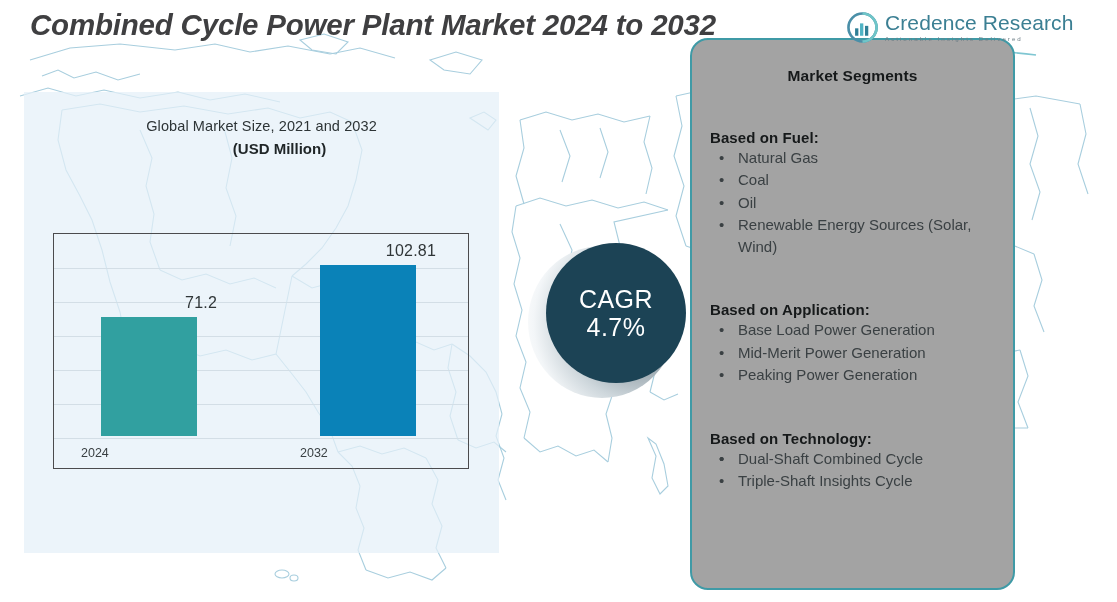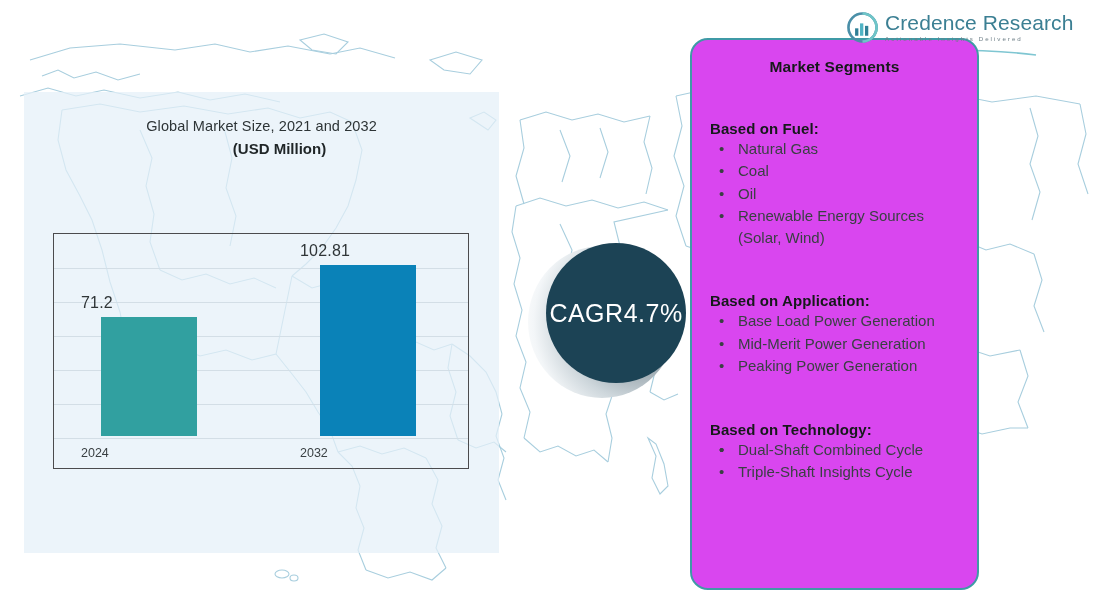--- a/index.html
+++ b/index.html
@@ -116,21 +116,21 @@
     left: 0; width: 100%;
     height: 1px;
     background: #d3dee6;
   }
   .bar {
     position: absolute;
     bottom: 32px;
   }
   .bar-value {
     position: absolute;
-    text-align: left;
+    text-align: right;
     font-size: 16px;
     color: #2f3537;
     letter-spacing: 0.2px;
   }
   .bar-cat {
     position: absolute;
     bottom: 8px;
     font-size: 12.5px;
     color: #3a4043;
     margin-top: 12px;
@@ -151,38 +151,38 @@
     background: radial-gradient(circle at 74% 50%, #6b7b84 0%, #8e9ba3 30%, #cdd6db 58%, #f3f6f8 78%, rgba(255,255,255,0) 92%);
   }
   #cagr-circle {
     position: absolute;
     left: 18px; top: 0px;
     width: 140px; height: 140px;
     border-radius: 50%;
     background: #1c4355;
     color: #ffffff;
     display: flex;
-    flex-direction: row;
+    flex-direction: column;
     align-items: center;
     justify-content: center;
     line-height: 1.12;
   }
   #cagr-circle .cagr-label { font-size: 25px; letter-spacing: 0.5px; }
   #cagr-circle .cagr-value { font-size: 25px; letter-spacing: 0.5px; }
 
   
   #segments {
     position: absolute;
     left: 690px; top: 38px;
-    width: 289px; height: 552px;
-    background: #d946ef;
+    width: 325px; height: 552px;
+    background: #a3a3a3;
     border: 2px solid #3f9aa6;
     border-radius: 18px;
     z-index: 5;
-    padding: 18px 18px 10px 18px;
+    padding: 27px 18px 10px 18px;
     overflow: hidden;
   }
   #segments h2 {
     text-align: center;
     font-size: 15.5px;
     font-weight: bold;
     color: #16191a;
     margin-bottom: 23px;
     letter-spacing: 0.1px;
   }
@@ -280,20 +280,21 @@
       <path d="M930 460 L946 472 L942 492 L956 502"></path>
 
       <ellipse cx="282" cy="574" rx="7" ry="4"></ellipse>
       <ellipse cx="294" cy="578" rx="4" ry="3"></ellipse>
       <path d="M470 118 L484 112 L496 120 L488 130 Z"></path>
       <path d="M300 40 L324 34 L348 42 L336 54 L312 50 Z"></path>
       <path d="M430 60 L456 52 L482 60 L470 74 L444 70 Z"></path>
     </g>
   </svg>
 
+  <h1 id="title">Combined Cycle Power Plant Market 2024 to 2032</h1>
 
   <div id="logo">
     <svg class="mark" viewBox="0 0 40 40">
       <circle cx="20" cy="20" r="17" fill="none" stroke="#4a8fa8" stroke-width="3.2"></circle>
       <path d="M20 3 A17 17 0 0 1 20 37" fill="none" stroke="#6fc5c8" stroke-width="3.2"></path>
       <rect x="11" y="21" width="4" height="9" fill="#2f7f96"></rect>
       <rect x="17" y="15" width="4" height="15" fill="#4fb3c4"></rect>
       <rect x="23" y="18" width="4" height="12" fill="#2f7f96"></rect>
     </svg>
     <div class="words">

